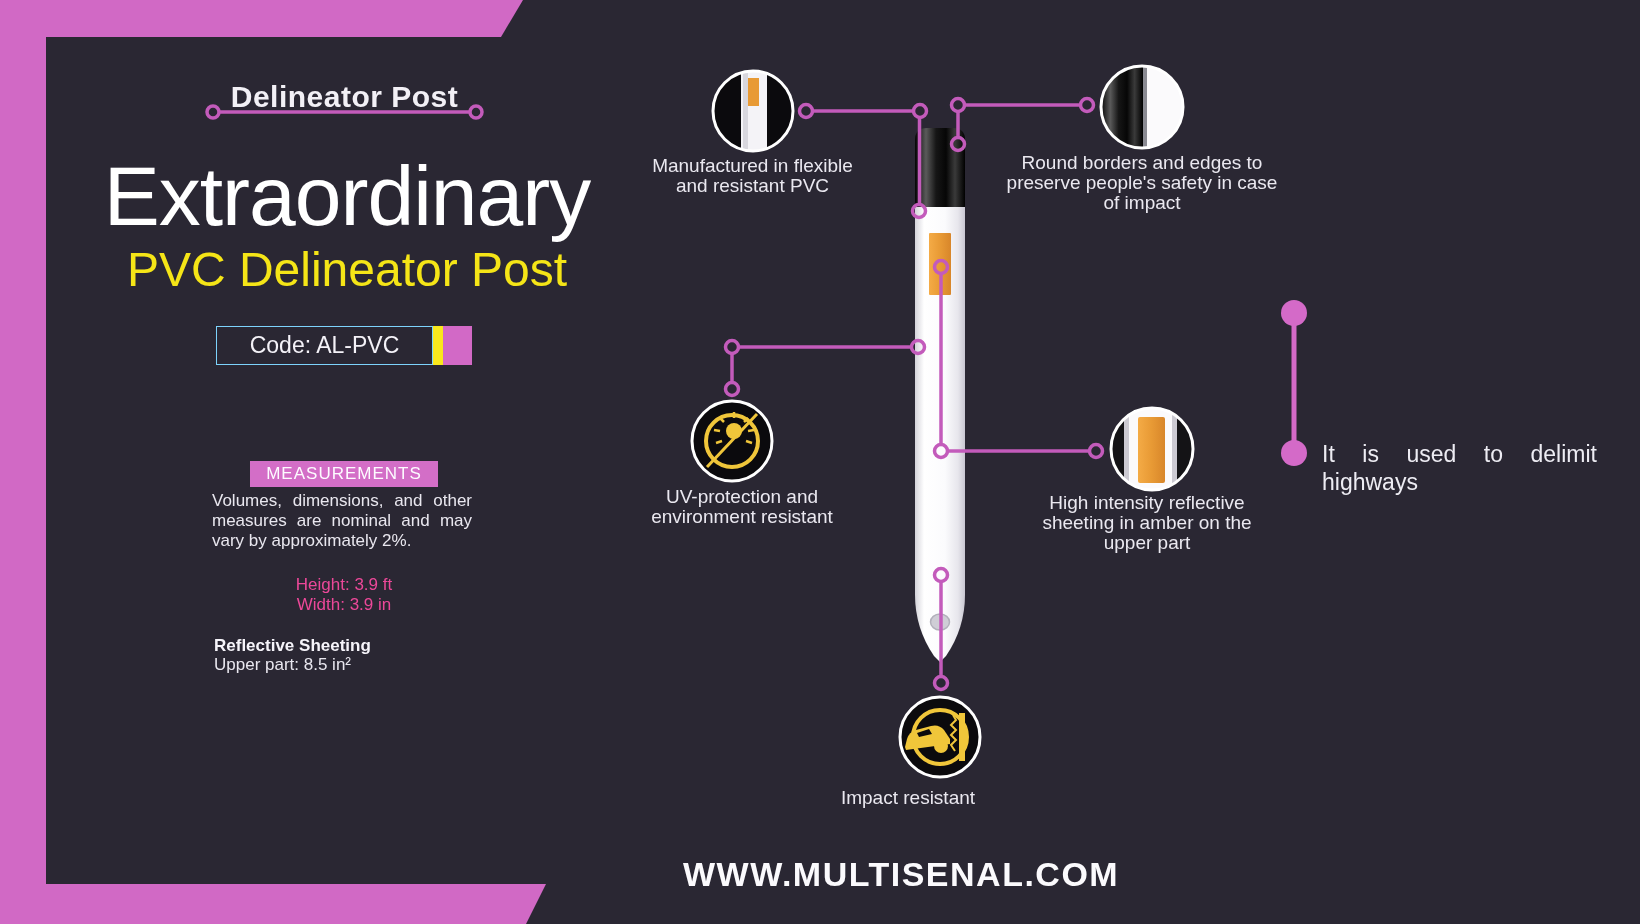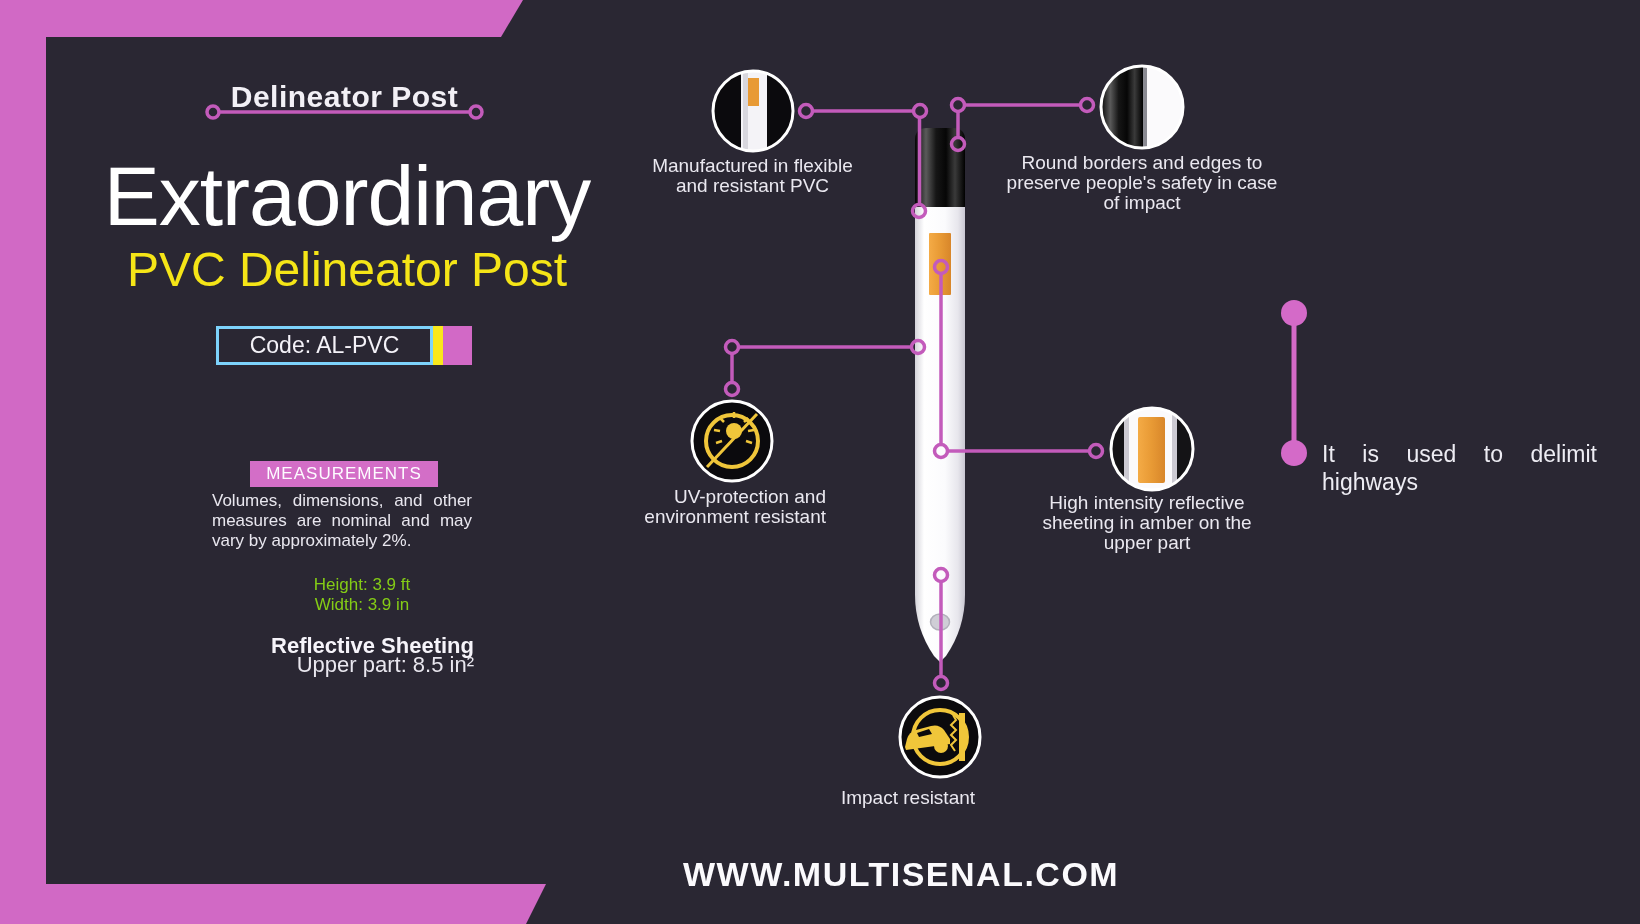--- a/index.html
+++ b/index.html
@@ -13,35 +13,35 @@
   
   .frame-left{left:0;top:0;width:46px;height:924px;background:#d169c5;}
   .frame-top{left:0;top:0;width:523px;height:37px;background:#d169c5;
     clip-path:polygon(0 0,100% 0,calc(100% - 22px) 100%,0 100%);}
   .frame-bottom{left:0;top:884px;width:546px;height:40px;background:#d169c5;
     clip-path:polygon(0 0,100% 0,calc(100% - 20px) 100%,0 100%);}
   
   .kicker{left:213px;top:80px;width:263px;text-align:center;font-size:30px;font-weight:700;letter-spacing:.5px;}
   .title{left:47px;top:134px;width:600px;text-align:center;font-size:84px;font-weight:400;letter-spacing:-1px;line-height:108px;color:#ffffff;margin-top:8px;}
   .subtitle{left:47px;top:242px;width:600px;text-align:center;font-size:48px;font-weight:400;color:#f5e517;}
-  .code-box{left:216px;top:326px;width:217px;height:39px;border:3px solid #7dd3fc;box-sizing:border-box;
+  .code-box{left:216px;top:326px;width:217px;height:39px;border:1px solid #7dd3fc;box-sizing:border-box;
     display:flex;align-items:center;justify-content:center;font-size:23px;color:#f4f2f8;}
   .code-yellow{left:433px;top:326px;width:10px;height:39px;background:#f9e81c;}
   .code-pink{left:443px;top:326px;width:29px;height:39px;background:#d269c6;}
   .meas-head-wrap{left:214px;top:461px;width:260px;text-align:center;}
   .meas-head{display:inline-block;background:#d36ec7;color:#fdfbff;font-size:17px;letter-spacing:1px;padding:3px 16px;}
   .meas-par{left:212px;top:491px;width:260px;font-size:17px;line-height:20px;text-align:justify;color:#e9e7ef;}
-  .meas-dims{left:232px;top:575px;width:260px;text-align:center;font-size:17px;line-height:20px;color:#84cc16;}
-  .meas-sheet{left:214px;top:636px;width:260px;text-align:right;font-size:22px;line-height:19px;color:#e9e7ef;}
+  .meas-dims{left:214px;top:575px;width:260px;text-align:center;font-size:17px;line-height:20px;color:#ec4899;}
+  .meas-sheet{left:214px;top:636px;width:260px;text-align:left;font-size:17px;line-height:19px;color:#e9e7ef;}
   .meas-sheet .b{font-weight:700;color:#f6f4fa;}
   
   .caption{font-size:19px;line-height:20px;text-align:center;color:#eae8f0;}
   .cap1{left:640px;top:156px;width:225px;}
   .cap2{left:997px;top:153px;width:290px;}
-  .cap3{left:626px;top:487px;width:200px;text-align:right;}
+  .cap3{left:642px;top:487px;width:200px;}
   .cap4{left:1032px;top:493px;width:230px;}
   .cap5{left:808px;top:788px;width:200px;}
   
   .benefit{font-size:23px;line-height:28px;text-align:justify;color:#edecf3;}
   .b1{left:1322px;top:285px;width:275px;}
   .b2{left:1322px;top:440px;width:275px;}
   
   .website{left:683px;top:855px;width:400px;text-align:center;font-size:34px;font-weight:700;letter-spacing:1.5px;color:#fbfafd;}
   
   .logo{left:1265px;top:770px;width:260px;height:80px;}

